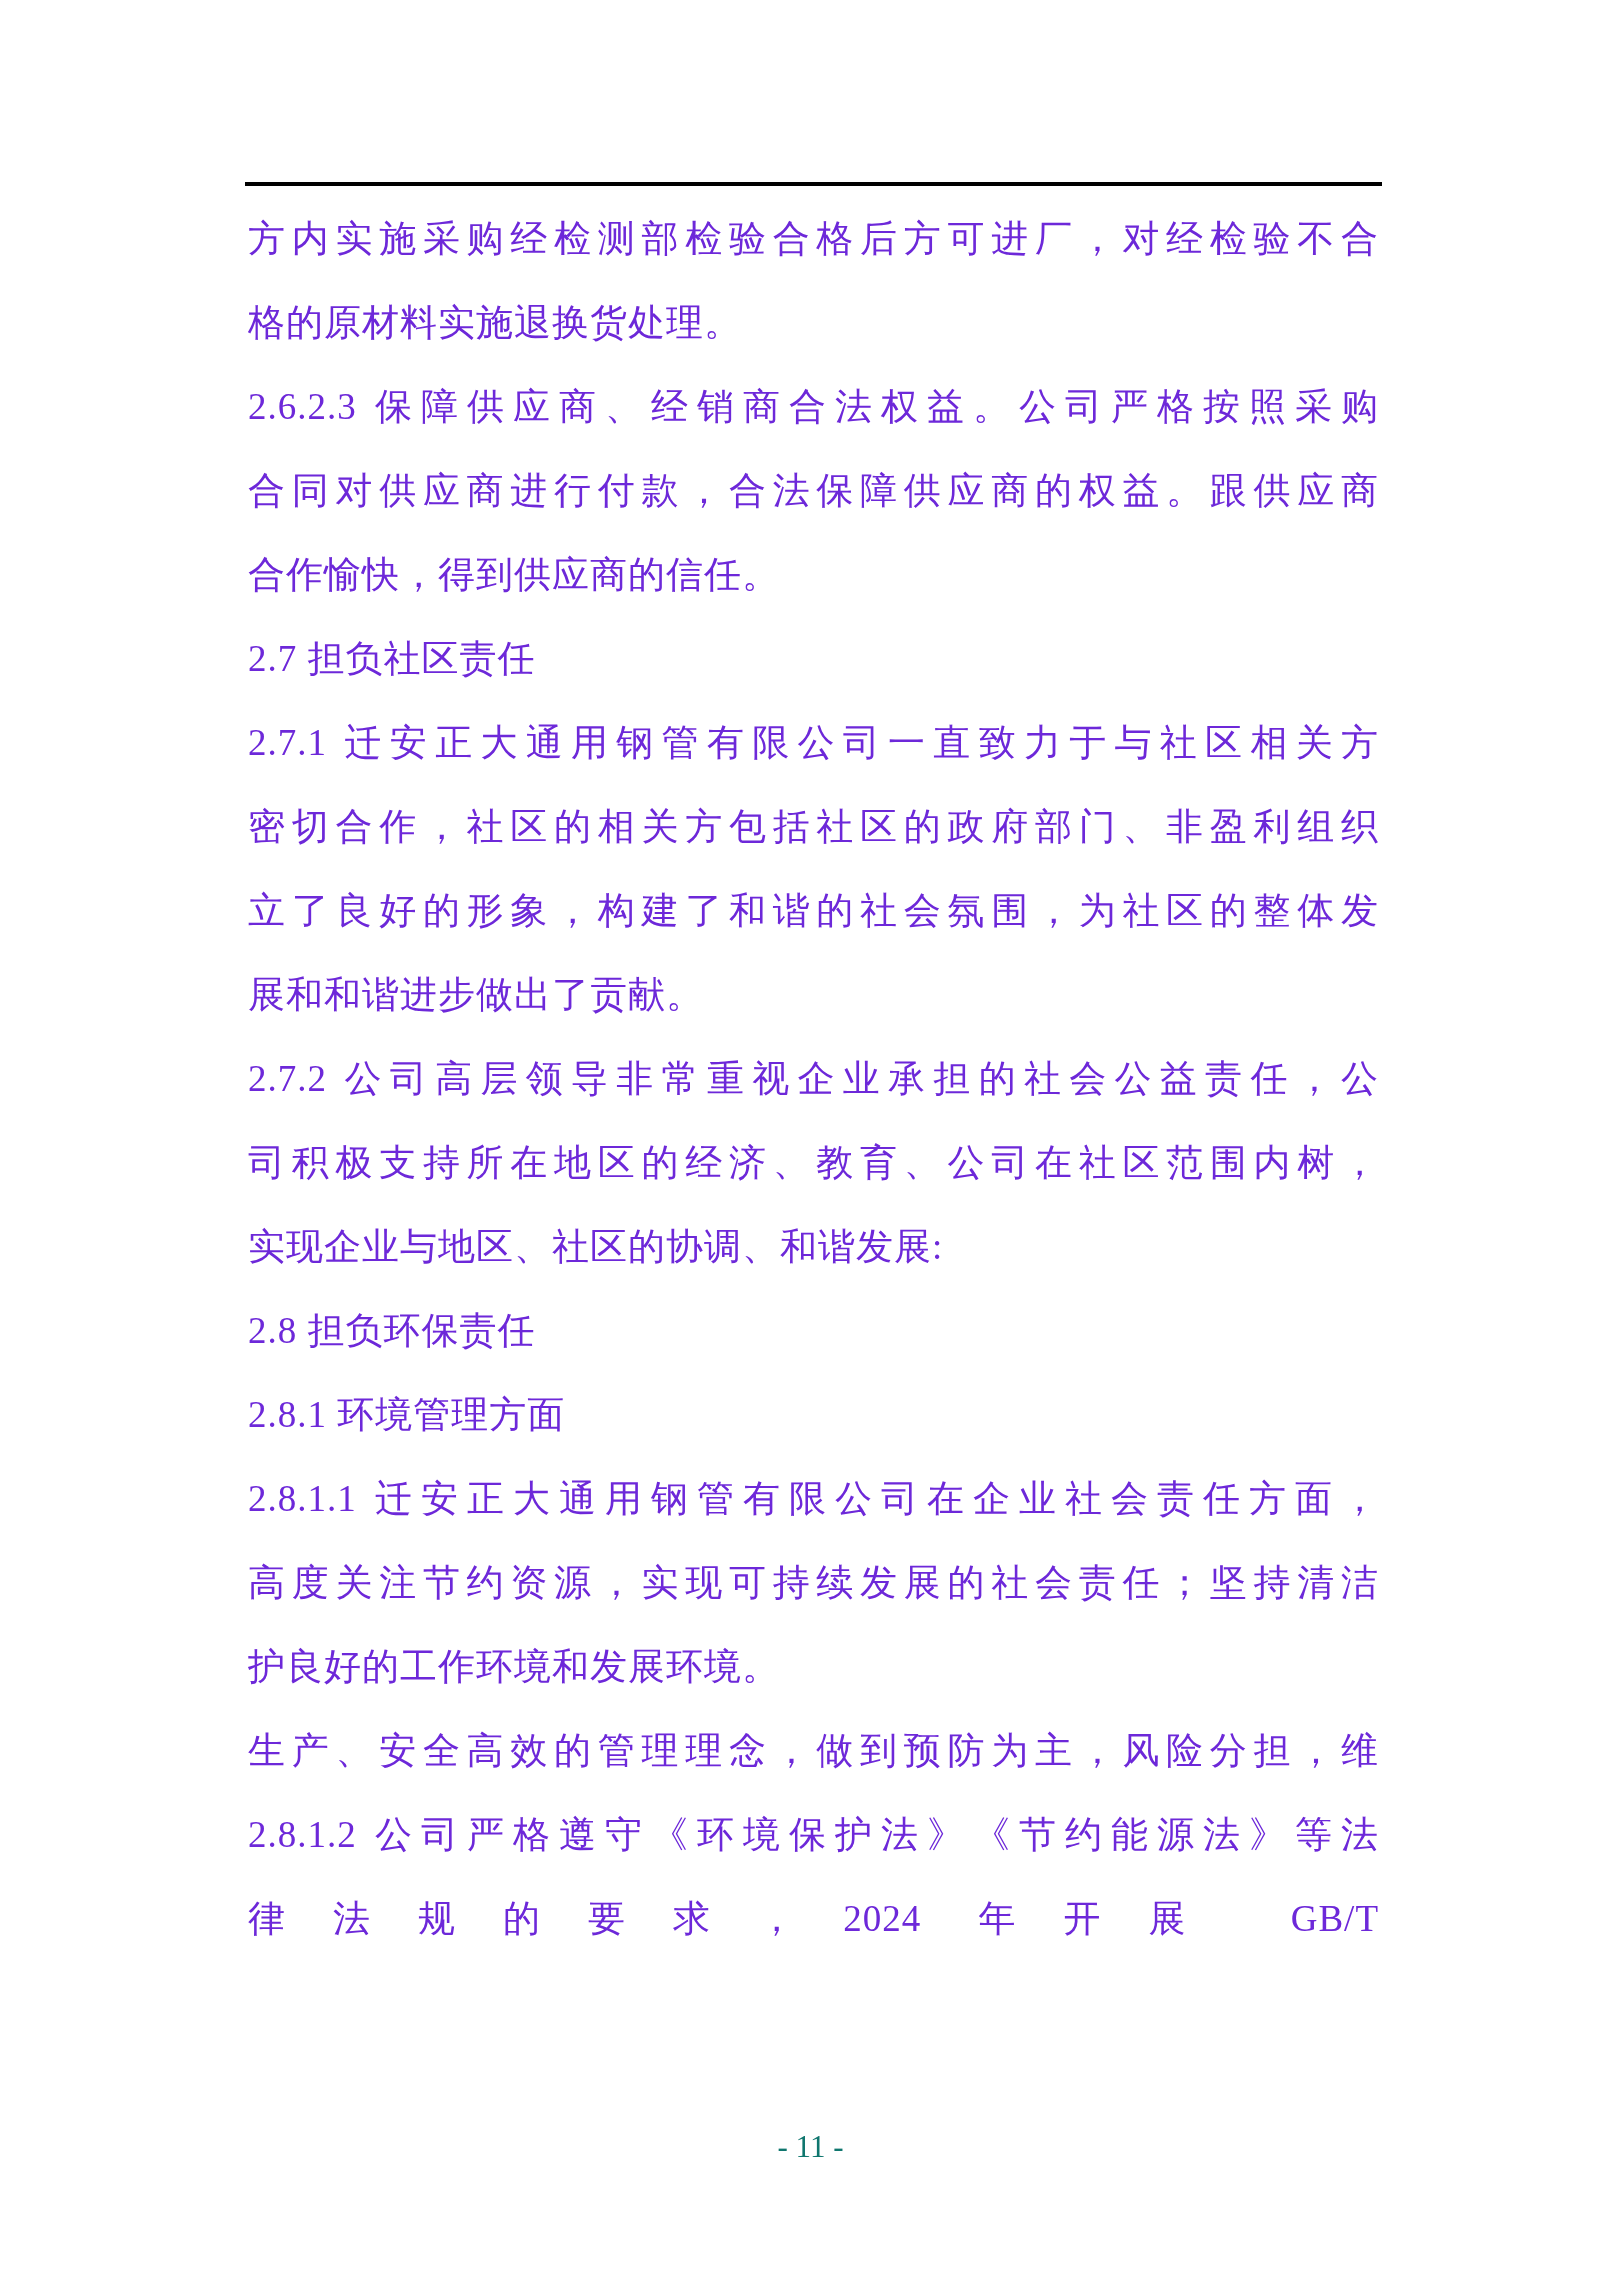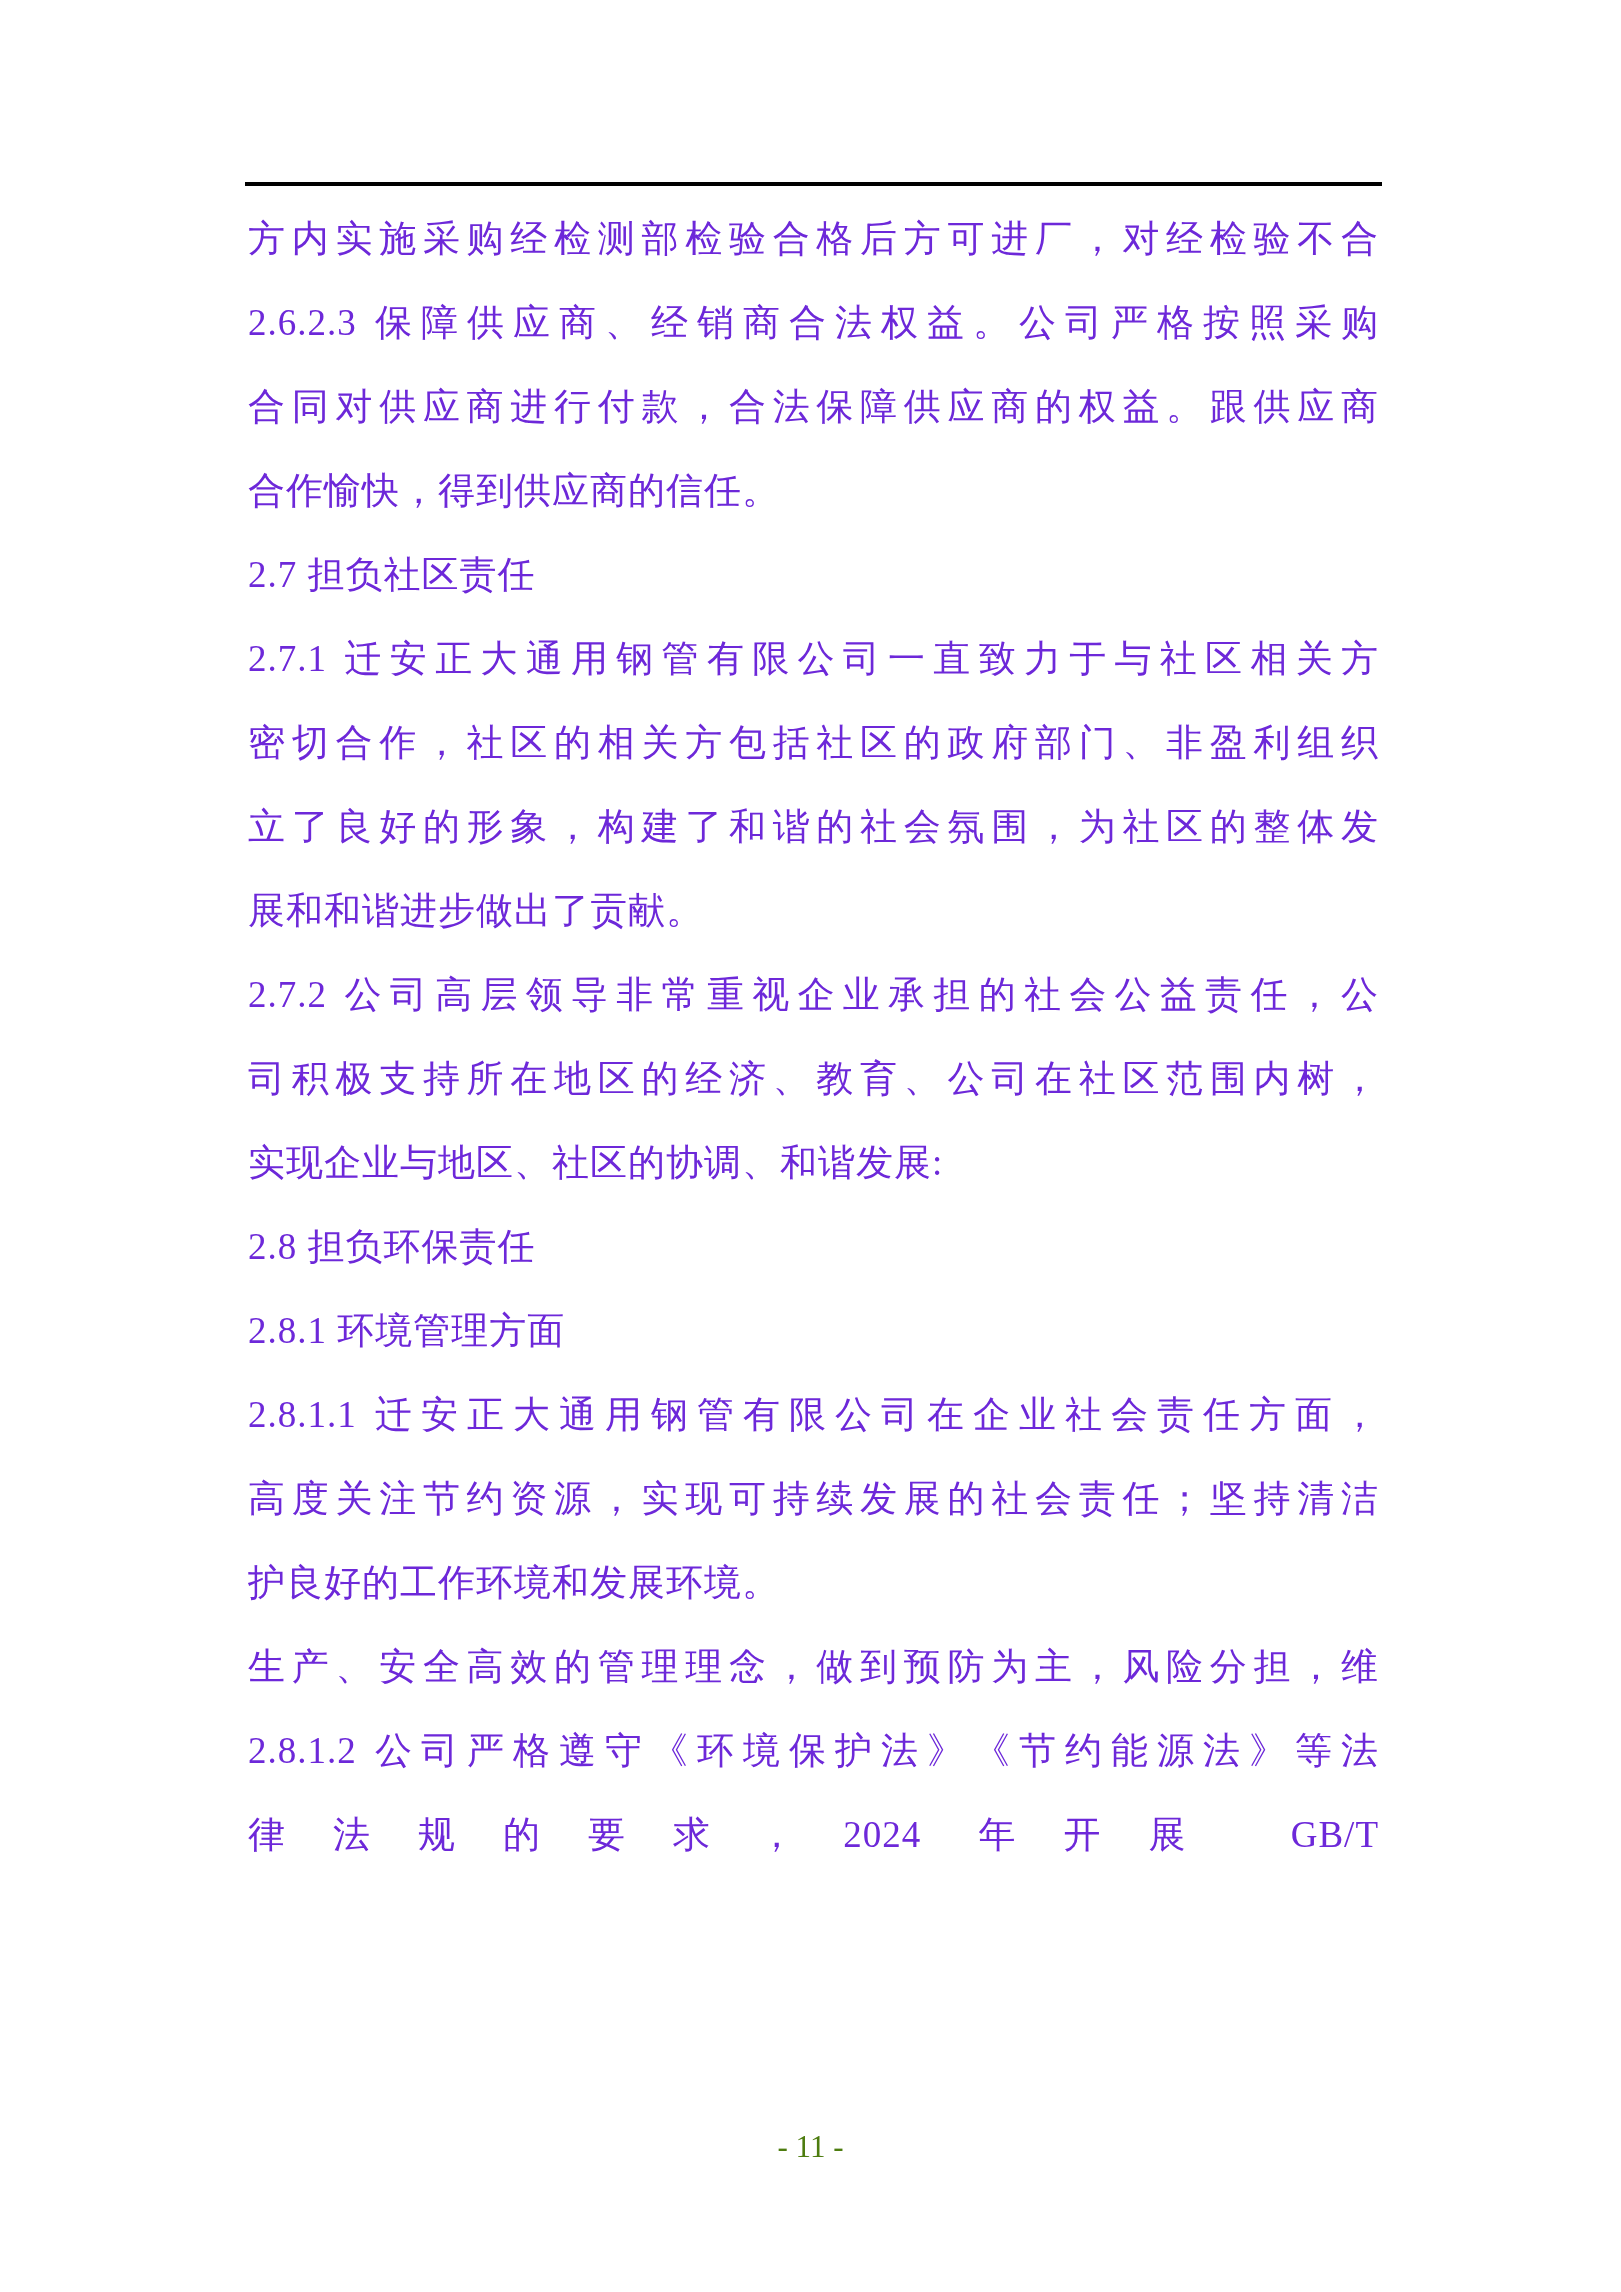--- a/index.html
+++ b/index.html
@@ -52,32 +52,33 @@
   }
   .footer {
     position: absolute;
     left: 0;
     top: 2125px;
     width: 1621px;
     height: 43px;
     line-height: 43px;
     text-align: center;
     font-size: 31px;
-    color: #4d7c0f;
+    color: #0f766e;
   }
 </style>
 </head>
 <body>
 
 <div class="sheet">
 
   <div class="header-rule"></div>
 
   <main class="content">
     <div class="line j">方内实施采购经检测部检验合格后方可进厂，对经检验不合</div>
+    <div class="line">格的原材料实施退换货处理。</div>
     <div class="line j">2.6.2.3 保障供应商、经销商合法权益。公司严格按照采购</div>
     <div class="line j">合同对供应商进行付款，合法保障供应商的权益。跟供应商</div>
     <div class="line">合作愉快，得到供应商的信任。</div>
     <div class="line">2.7 担负社区责任</div>
     <div class="line j">2.7.1 迁安正大通用钢管有限公司一直致力于与社区相关方</div>
     <div class="line j">密切合作，社区的相关方包括社区的政府部门、非盈利组织</div>
     <div class="line j">立了良好的形象，构建了和谐的社会氛围，为社区的整体发</div>
     <div class="line">展和和谐进步做出了贡献。</div>
     <div class="line j">2.7.2 公司高层领导非常重视企业承担的社会公益责任，公</div>
     <div class="line j">司积极支持所在地区的经济、教育、公司在社区范围内树，</div>

